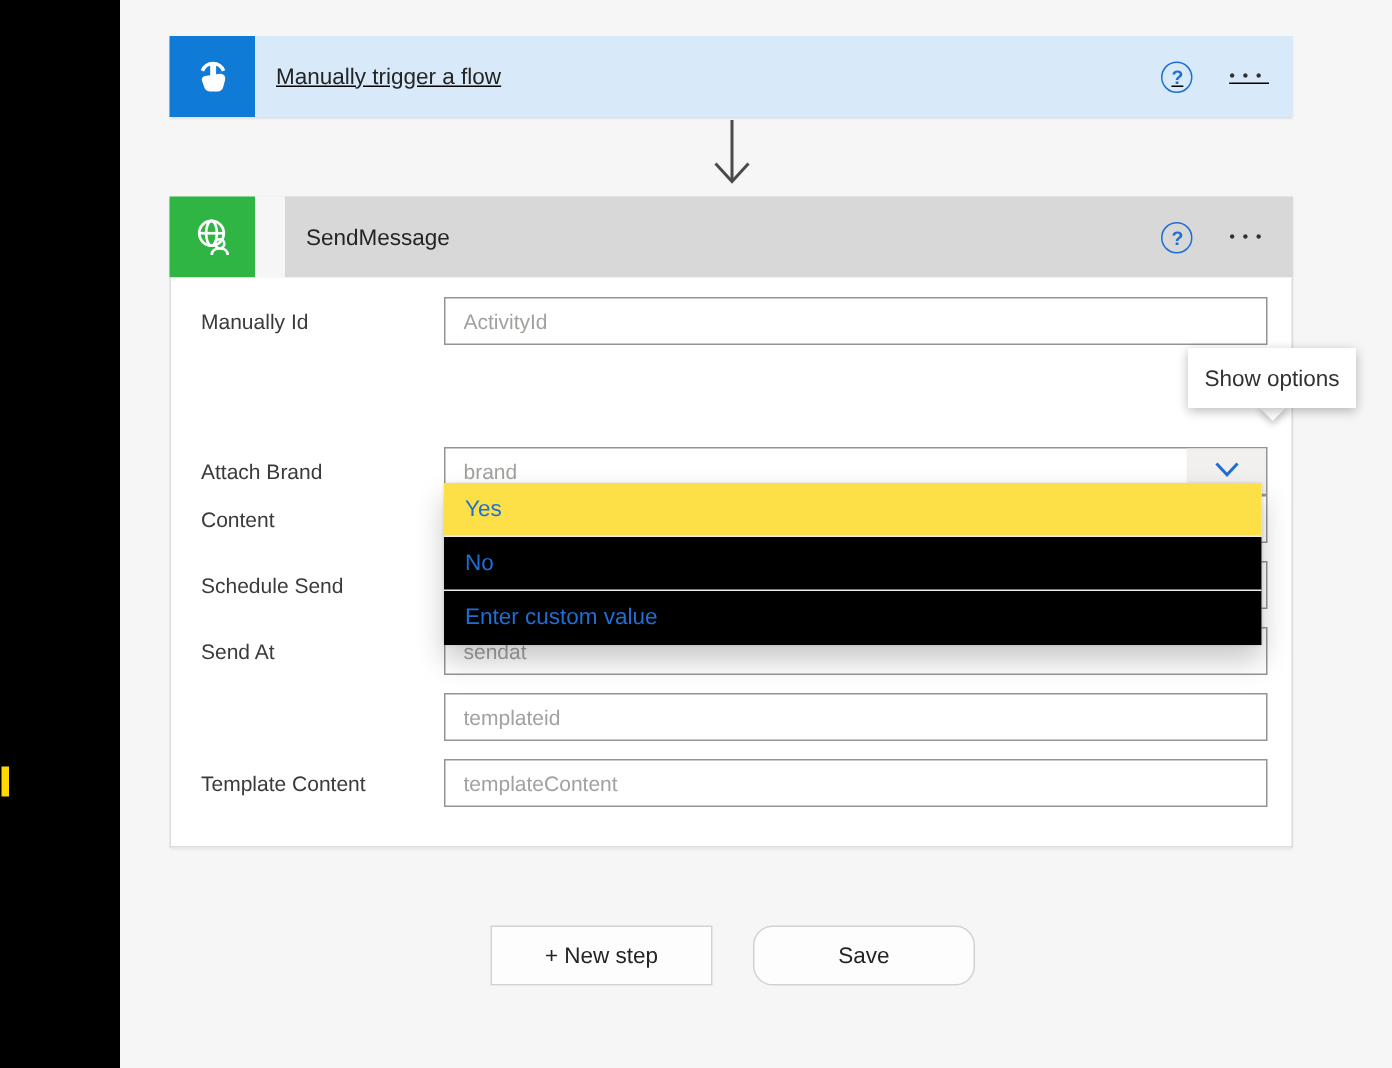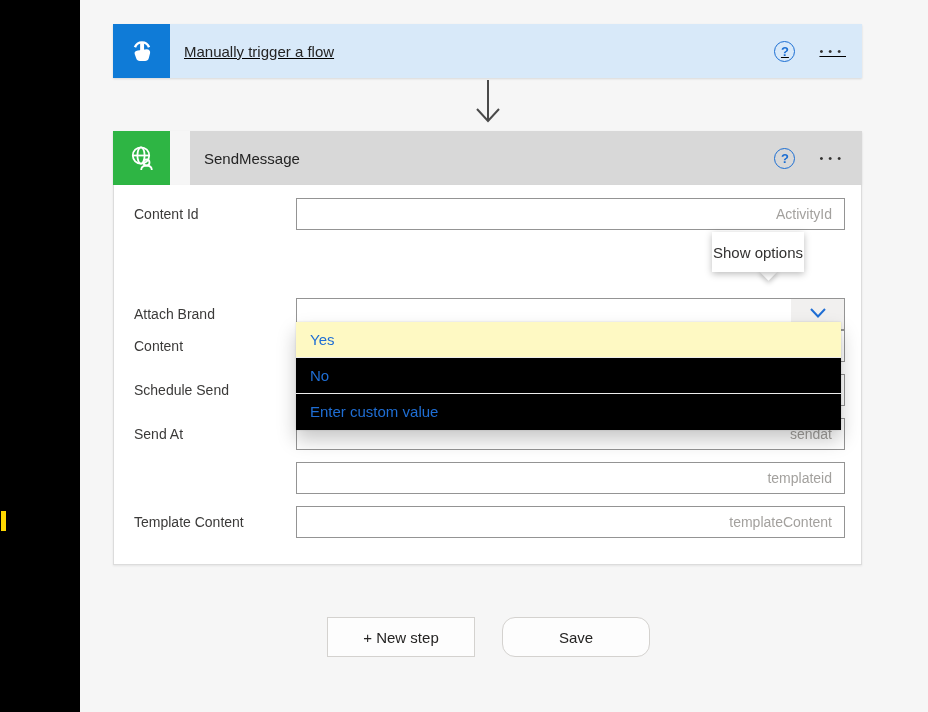--- a/index.html
+++ b/index.html
@@ -26,35 +26,35 @@
   
   .arrow-wrap { position:absolute; left:473px; top:80px; width:30px; height:46px; }
 
   
   .card-body { position:absolute; left:113px; top:185px; width:749px; height:380px; background:#fff;
                border:1px solid #dcdcdc; border-top:none; box-shadow:0 1px 2px rgba(0,0,0,.08); }
   .field-row { position:absolute; left:0; width:100%; height:32px; }
   .field-label { position:absolute; left:20px; top:0; height:32px; line-height:32px; font-size:14px; color:#3b3a39; }
   .field-input { position:absolute; left:182px; top:0; width:549px; height:32px; border:1px solid #949494;
                  background:#fff; font-family:"Liberation Sans", sans-serif; font-size:14px; color:#333;
-                 padding:0 12px; outline:none;text-align:right; }
+                 padding:0 12px; outline:none; }
   .field-input::placeholder { color:#a3a19e; opacity:1; }
   .chevron-btn { position:absolute; left:677px; top:1px; width:53px; height:30px; background:#f1f0ef;
                  border:none; display:flex; align-items:center; justify-content:center; cursor:pointer; }
 
   
   .dropdown { position:absolute; left:296px; top:322px; width:545px; background:#fff;
               box-shadow:0 10px 18px rgba(0,0,0,.22), 0 0 2px rgba(0,0,0,.14); z-index:30; }
   .dd-option { height:36px; line-height:36px; padding-left:14px; font-size:15px; cursor:pointer;
                border-bottom:1px solid #ececec; background:#000000; }
   .dd-option:last-child { border-bottom:none; }
-  .dd-option.highlight { background:#fef9c3; }
+  .dd-option.highlight { background:#fde047; }
 
   
-  .tooltip { position:absolute; left:712px; top:232px; width:92px; height:40px; z-index:40; }
+  .tooltip { position:absolute; left:792px; top:232px; width:112px; height:40px; z-index:40; }
   .tooltip-box { position:relative; z-index:2; width:100%; height:100%; background:#fff;
                  box-shadow:0 2px 7px rgba(0,0,0,.27); display:flex; align-items:center;
                  justify-content:center; font-size:15px; color:#323130; }
   .tooltip-caret { position:absolute; left:50px; bottom:-6px; width:13px; height:13px; background:#fff;
                    transform:rotate(45deg); z-index:1; box-shadow:2px 2px 5px rgba(0,0,0,.22); }
 
   
   .footer-btn { position:absolute; top:617px; width:148px; height:40px; background:#fdfdfd;
                 border:1px solid #d4d2cf; font-family:"Liberation Sans", sans-serif; font-size:15px;
                 color:#252423; cursor:pointer; }
@@ -109,21 +109,21 @@
       <div class="card-actions">
         <span class="help-circle">?</span>
         <span class="ellipsis">•••</span>
       </div>
     </div>
   </div>
 
   <div class="card-body">
 
     <div class="field-row" style="top:13px;">
-      <span class="field-label">Content Id</span>
+      <span class="field-label">Manually Id</span>
       <input class="field-input" placeholder="ActivityId" style="">
     </div>
 
 
     <div class="field-row" style="top:113px;padding-left:19px;">
       <span class="field-label">Attach Brand</span>
       <input class="field-input" placeholder="brand" style="">
       <button class="chevron-btn">
         <span>
           <svg width="18" height="12" viewBox="0 0 18 12">

